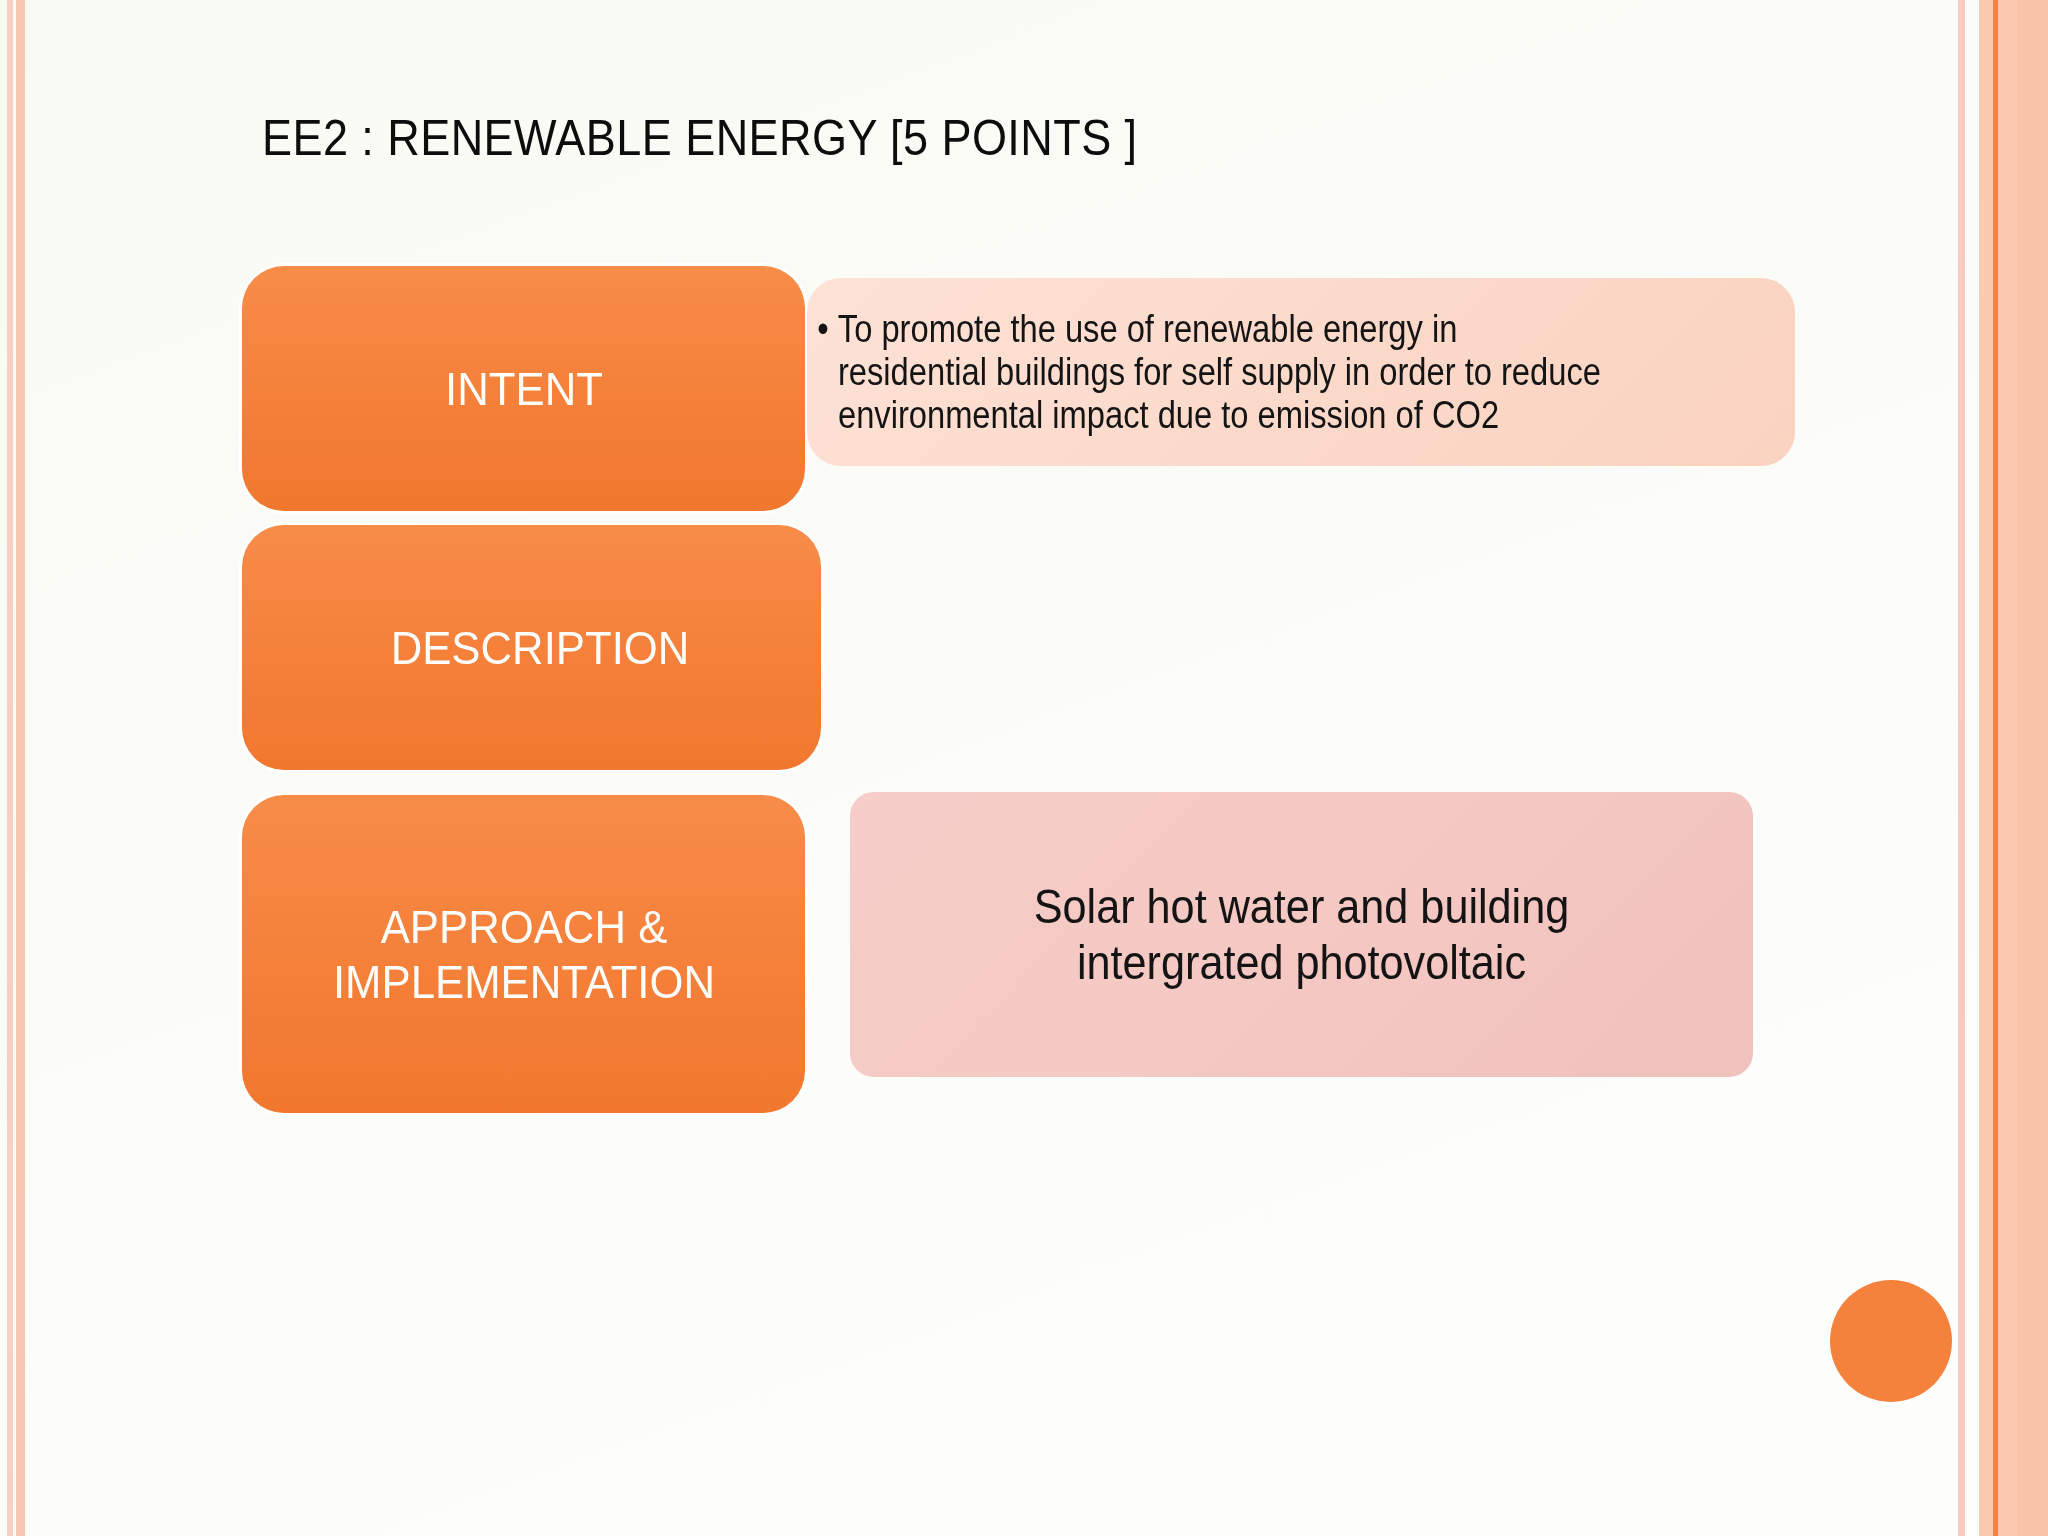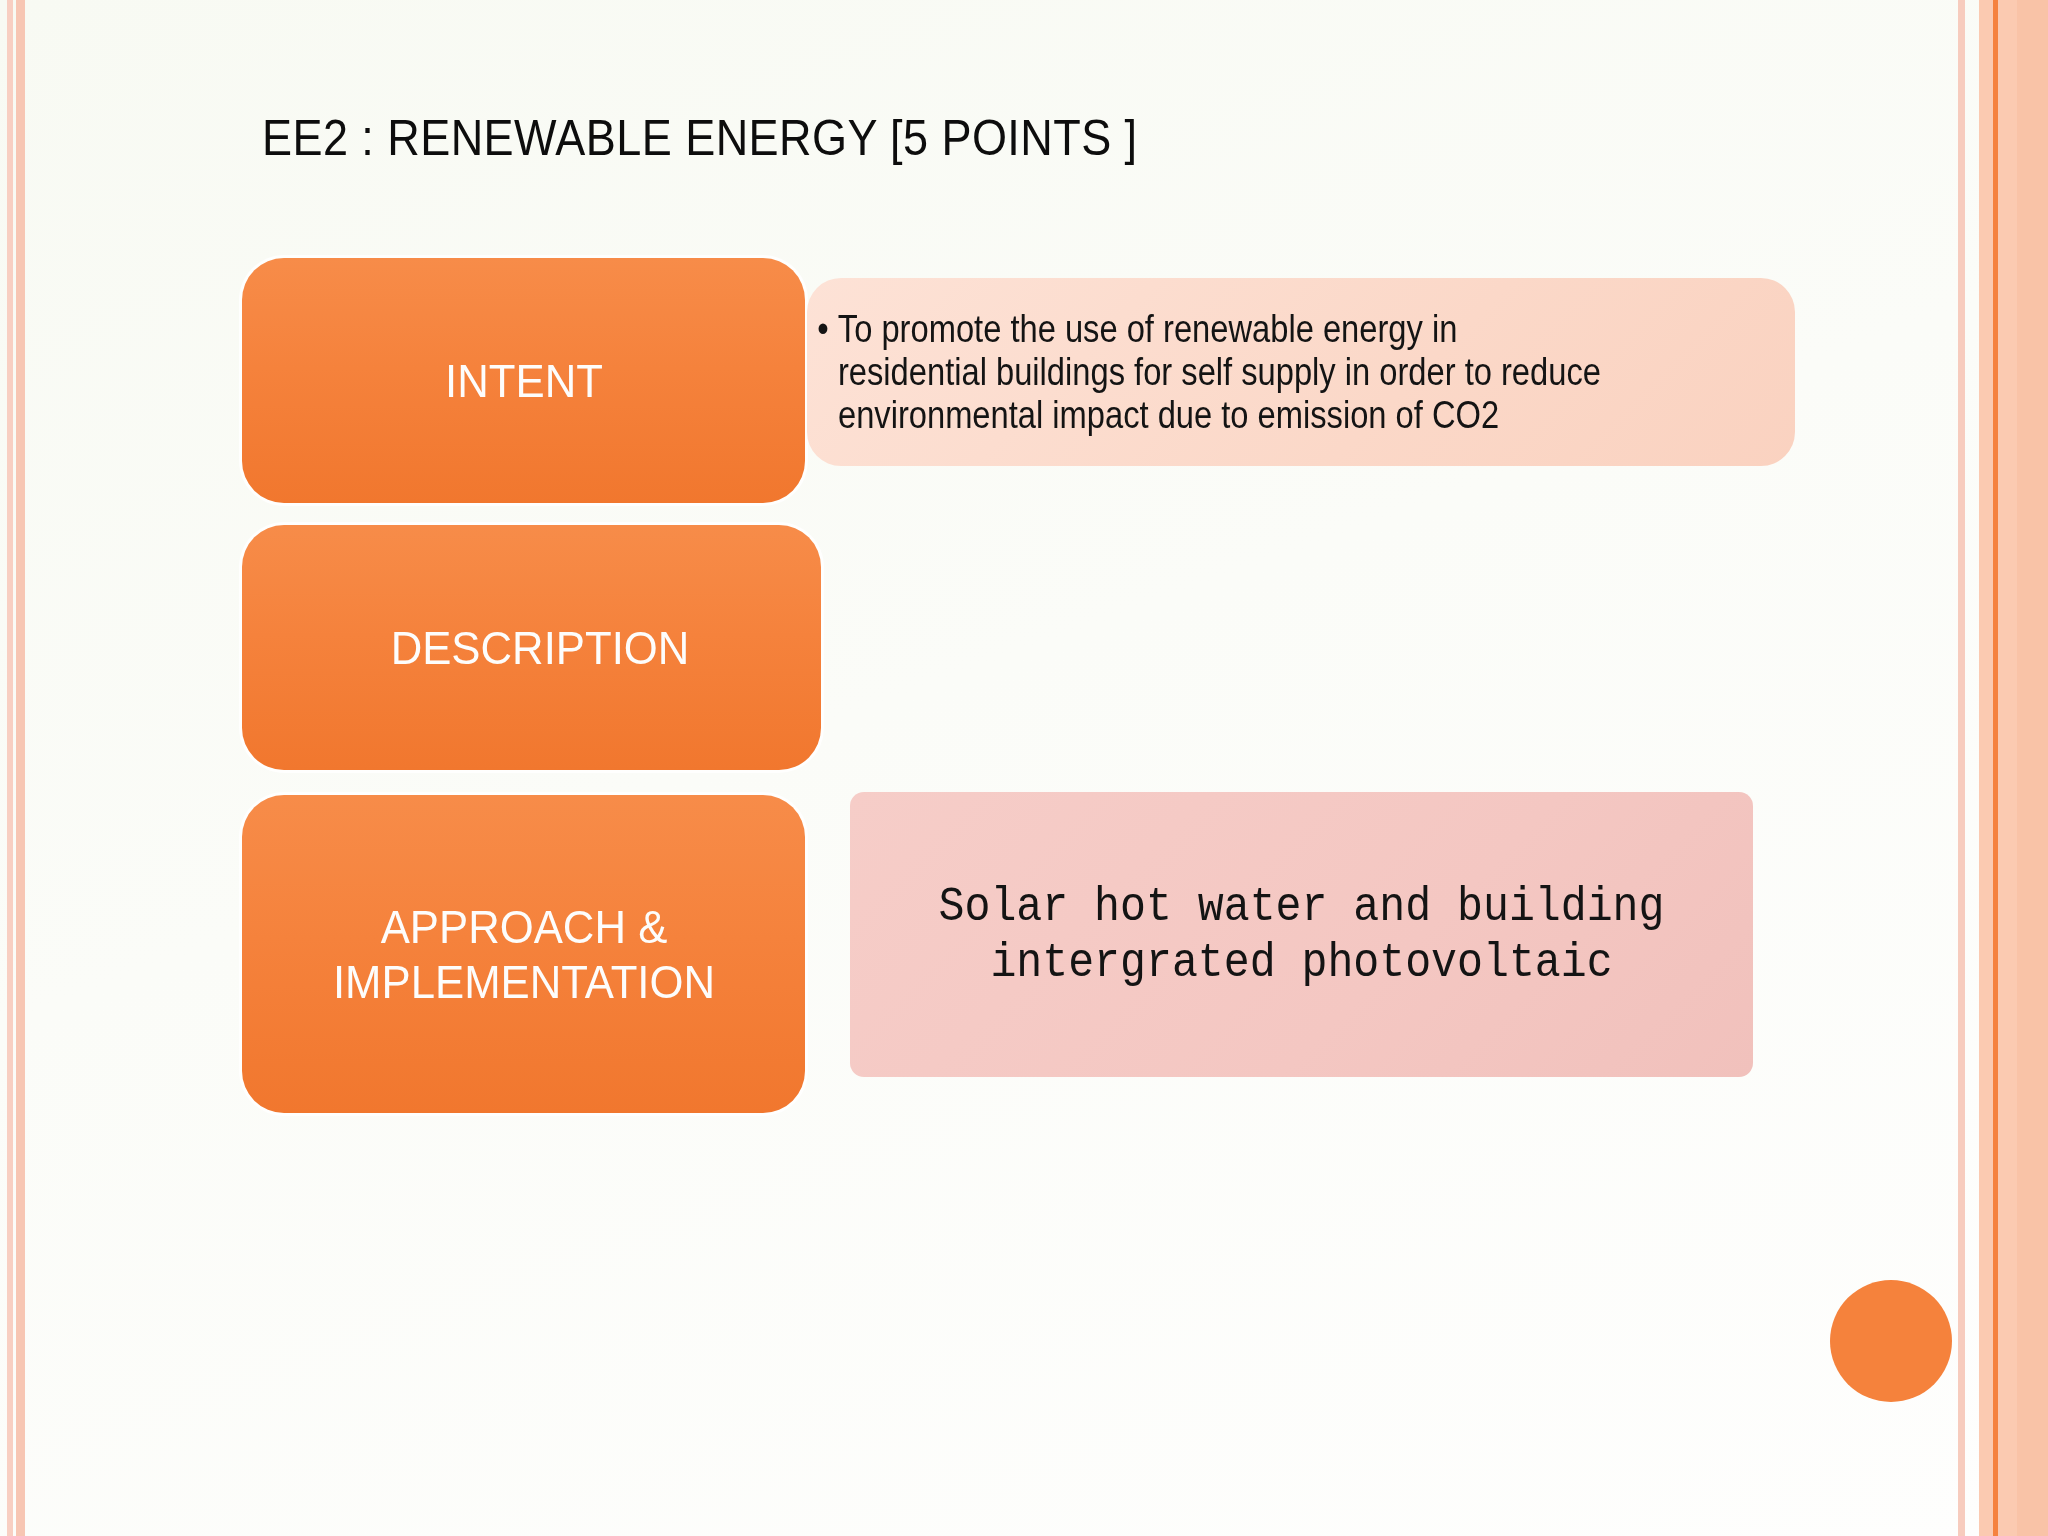--- a/index.html
+++ b/index.html
@@ -40,30 +40,30 @@
   }
   .obox .lbl{
     color:#fdfdfc;font-size:47px;line-height:1.18;text-align:center;
     transform:scaleX(.93);transform-origin:center center;
     width:540px;
   }
   .pbox{
     position:absolute;border-radius:34px;
     display:flex;align-items:center;
   }
-  .r1-o{top:258px;height:245px;}
+  .r1-o{top:266px;height:245px;}
   .r2-o{top:525px;height:245px;padding-left:16px;}
   .r3-o{top:795px;height:318px;}
   .r1-p{left:807px;top:278px;width:988px;height:188px;
         background:linear-gradient(135deg,#fde2d6 0%,#fbd8c8 60%,#fad2c0 100%);}
   .r2-p{left:807px;top:545px;width:988px;height:205px;
         background:linear-gradient(135deg,#fcded6 0%,#fbd8cd 60%,#f9d2c6 100%);}
-  .r3-p{left:850px;top:792px;width:903px;height:285px;border-radius:14px;
+  .r3-p{left:850px;top:792px;width:903px;height:285px;border-radius:24px;
         background:linear-gradient(135deg,#f6cdc8 0%,#f4c7c2 60%,#f1c1bc 100%);
-        justify-content:center;font-family:Liberation Mono, monospace;}
+        justify-content:center;}
 
   
   .bullets{
     list-style:none;margin:0;padding:0 0 0 12px;
     width:1120px;
     transform:scaleX(.86);transform-origin:left center;
     color:#141414;font-size:38px;line-height:43px;
   }
   .bullets li{
     padding-left:24px;text-indent:-24px;

